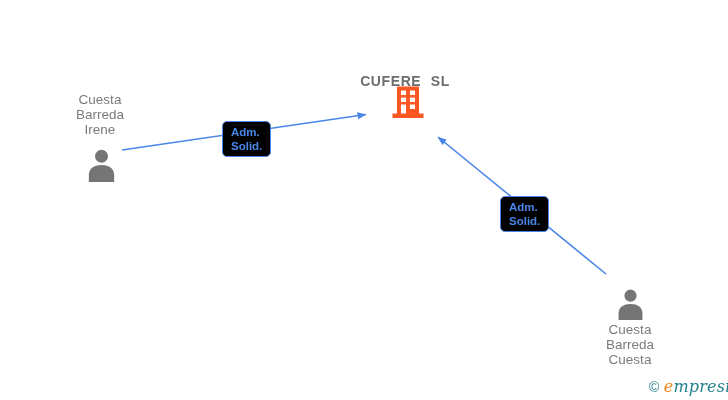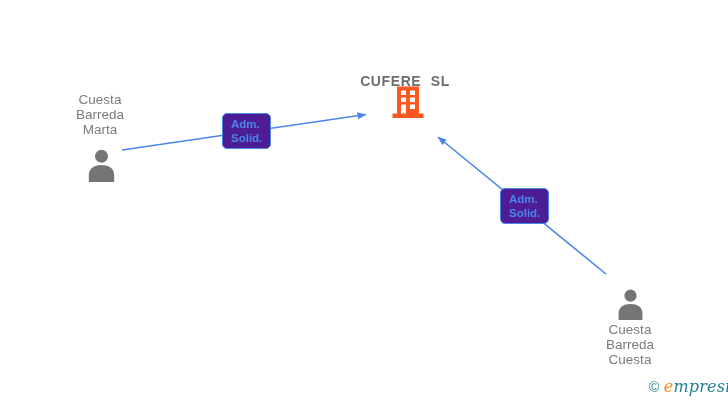--- a/index.html
+++ b/index.html
@@ -29,29 +29,30 @@
     transform: translateX(-50%);
     color: #6e6e6e;
     font-size: 14px;
     font-weight: 700;
     letter-spacing: 0.6px;
     word-spacing: 5px;
     white-space: nowrap;
   }
   .edge-label {
     position: absolute;
-    background: #4c1d95;
+    background: #000000;
     border: 1.6px solid #4A86E8;
     border-radius: 5px;
     color: #4A86E8;
     font-size: 11.5px;
     font-weight: 600;
     line-height: 14px;
     padding: 3px 8px;
     white-space: nowrap;
+    margin-top: 8px;
   }
   .edge-label span { display: block; }
   .logo {
     position: absolute;
     left: 649px;
     top: 377px;
     font-size: 16px;
     white-space: nowrap;
   }
   .logo .c { color: #23808F; font-size: 14px; font-family: "Liberation Sans", sans-serif; }
@@ -81,21 +82,21 @@
     <rect x="19" y="5.5" width="5" height="4.5" fill="#ffffff"></rect>
     <rect x="10" y="12.5" width="5" height="4.5" fill="#ffffff"></rect>
     <rect x="19" y="12.5" width="5" height="4.5" fill="#ffffff"></rect>
     <rect x="19" y="19.5" width="5" height="4.5" fill="#ffffff"></rect>
     <rect x="10" y="19.5" width="5" height="9" fill="#ffffff"></rect>
   </svg>
 
   <div class="node-label" style="left:100px; top:92px;">
     <span>Cuesta</span>
     <span>Barreda</span>
-    <span>Marta</span>
+    <span>Irene</span>
   </div>
   <svg class="icon" style="left:84px; top:147px;" width="35" height="35" viewBox="0 0 34 34">
     <circle cx="17" cy="9" r="6.3" fill="#757575"></circle>
     <path d="M17 17.5c-7.6 0-12.3 3.4-12.3 10.2V34h24.6v-6.3c0-6.8-4.7-10.2-12.3-10.2z" fill="#757575"></path>
   </svg>
 
   <svg class="icon" style="left:614px; top:287px;" width="33" height="33" viewBox="0 0 34 34">
     <circle cx="17" cy="9" r="6.3" fill="#757575"></circle>
     <path d="M17 17.5c-7.6 0-12.3 3.4-12.3 10.2V34h24.6v-6.3c0-6.8-4.7-10.2-12.3-10.2z" fill="#757575"></path>
   </svg>

